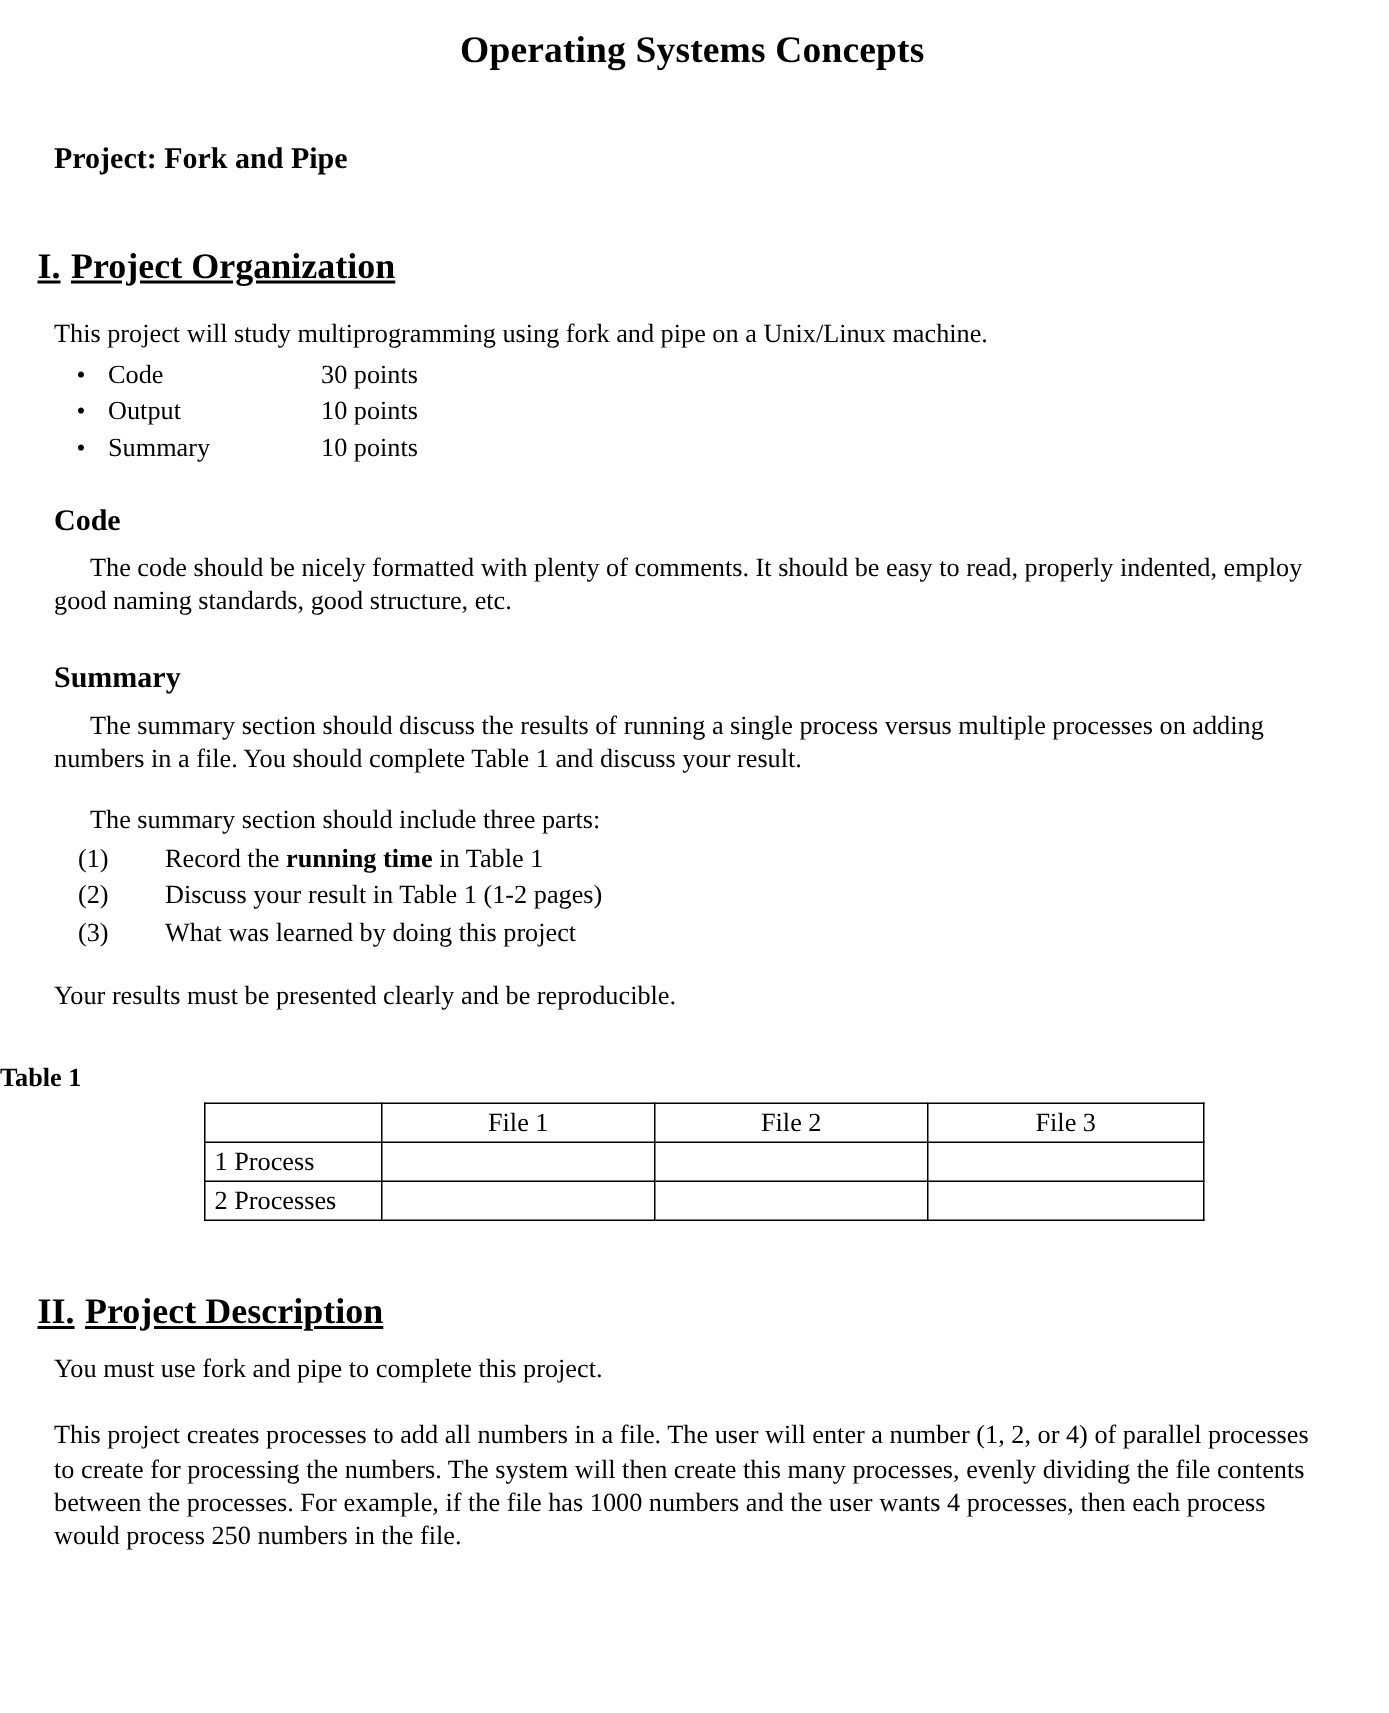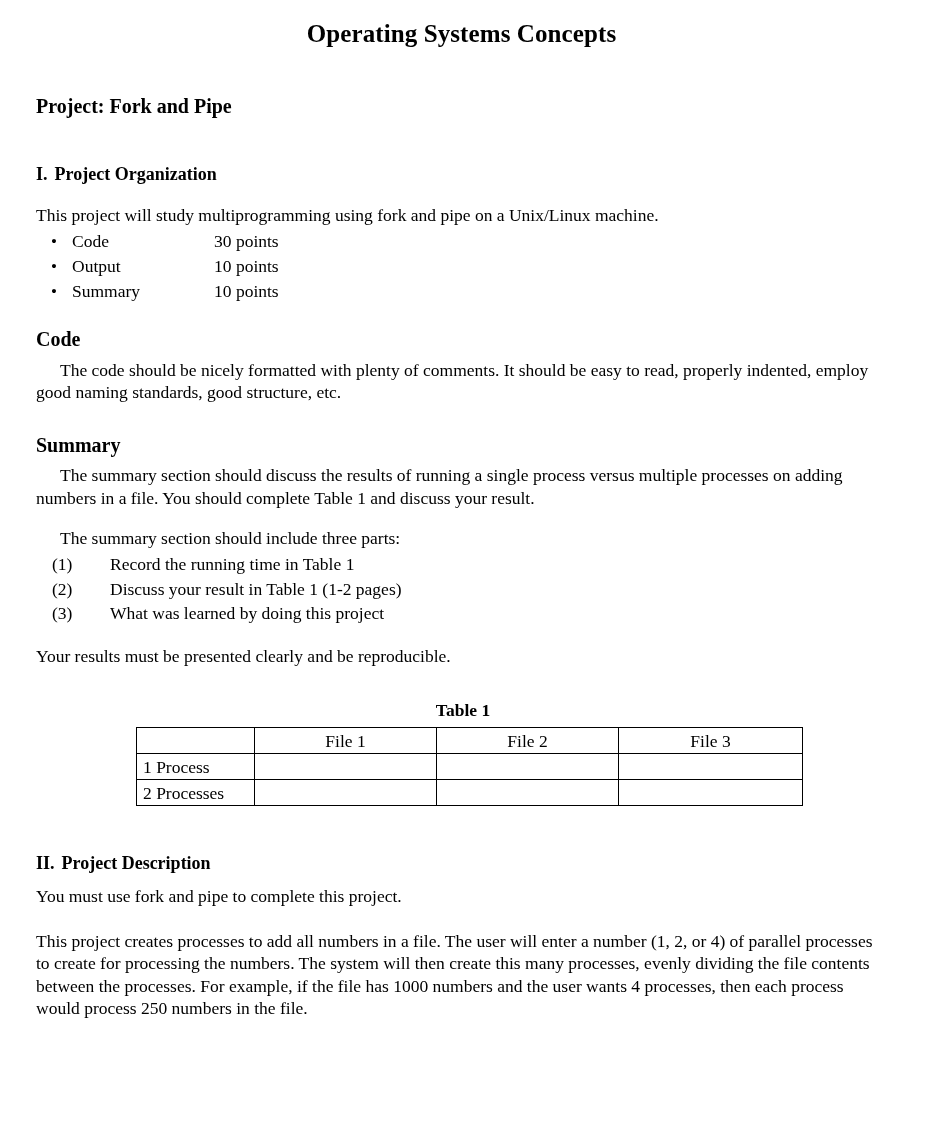--- a/index.html
+++ b/index.html
@@ -29,23 +29,24 @@
     font-size: 25px;
     margin: 18px 3px 0 0;
     letter-spacing: 0.1px;
   }
   .project-line {
     font-weight: bold;
     font-size: 20px;
     margin: 44px 0 0 36px;
   }
   h1.section {
-    font-size: 18px;
-    font-weight: bold;
-    margin: 43px 0 0 36px;
+    font-size: 24px;
+    font-weight: bold;
+    margin: 43px 0 0 25px;
+    text-decoration: underline;
   }
   h1.section .num {
     margin-right: 7px;
   }
   p.body {
     margin: 18px 36px 0 36px;
     font-size: 17.5px;
   }
   ul.points {
     list-style: none;
@@ -91,21 +92,21 @@
     display: flex;
     align-items: baseline;
     margin: 0 0 2px 0;
     padding-left: 52px;
   }
   .numlist li .mark {
     width: 58px;
     flex: none;
   }
   .table-caption {
-    text-align: center;
+    text-align: left;
     font-weight: bold;
     font-size: 17.5px;
     margin: 32px 0 0 0;
     padding-left: 0;
   }
   table.data {
     border-collapse: collapse;
     margin: 6px 0 0 136px;
     table-layout: fixed;
     padding-left: 40px;
@@ -122,21 +123,21 @@
   }
   table.data td.rowhead {
     text-align: left;
     margin-top: 12px;
   }
   table.data col.c0 { width: 118px; }
   table.data col.c1 { width: 182px; }
   table.data col.c2 { width: 182px; }
   table.data col.c3 { width: 184px; }
   table.data tr.header td.corner { border: 1px solid #000000; }
-  b { font-weight: normal; }
+  b { font-weight: bold; }
 </style>
 </head>
 <body>
 
 <div class="page">
 
   <div class="doc-title">Operating Systems Concepts</div>
 
   <div class="project-line">Project: Fork and Pipe</div>
 

